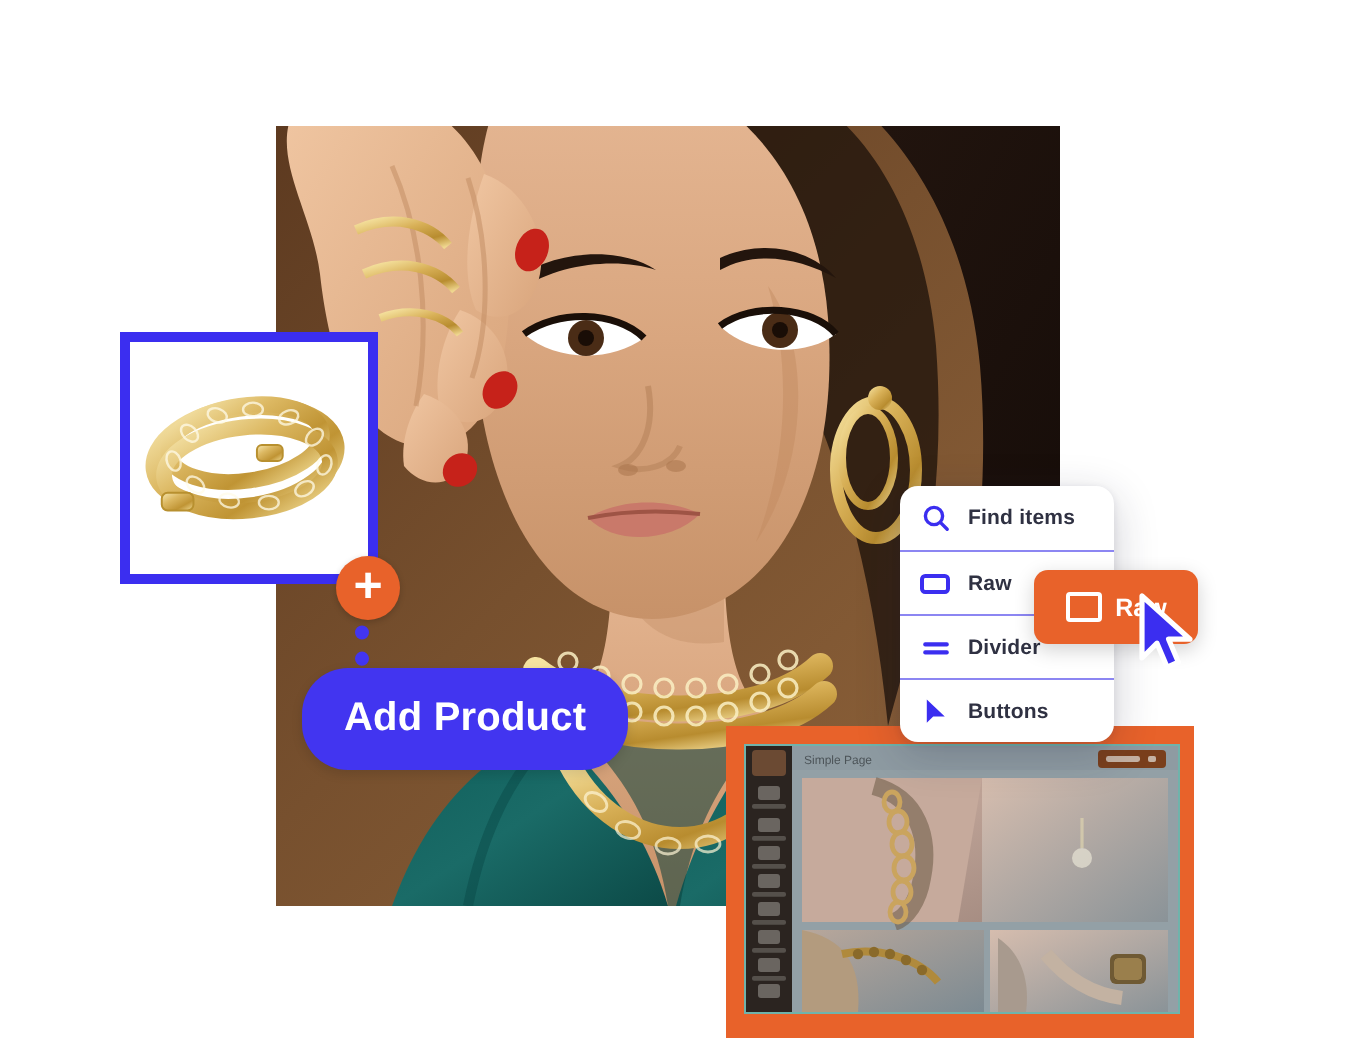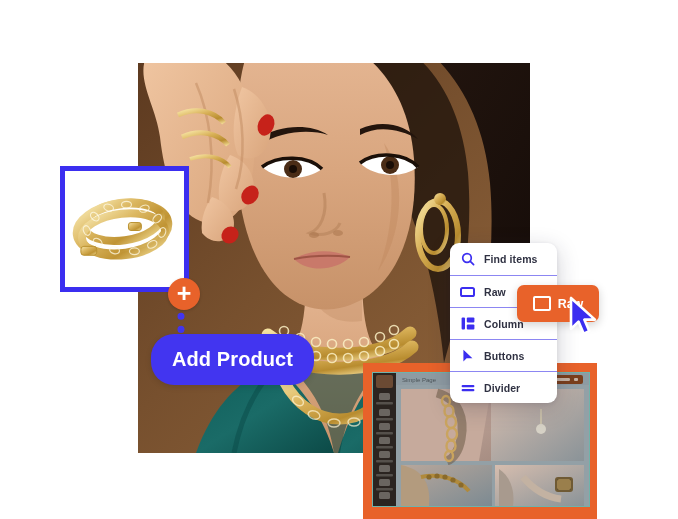--- a/index.html
+++ b/index.html
@@ -355,51 +355,41 @@
 
     <div class="menu-item">
       <span class="mi-icon">
         <svg width="15" height="12" viewBox="0 0 15 12" fill="none" xmlns="http://www.w3.org/2000/svg">
           <rect x="1" y="2" width="13" height="8" rx="1.6" stroke="#3b2ef0" stroke-width="2"></rect>
         </svg>
       </span>
       <span class="mi-label">Raw</span>
     </div>
 
-    <div class="menu-item">
-      <span class="mi-icon">
-        <svg width="14" height="13" viewBox="0 0 14 13" xmlns="http://www.w3.org/2000/svg">
-          <rect x="0.6" y="0.6" width="3.4" height="11.8" rx="1" fill="#3b2ef0"></rect>
-          <rect x="5.8" y="0.6" width="7.6" height="5" rx="1" fill="#3b2ef0"></rect>
-          <rect x="5.8" y="7.4" width="7.6" height="5" rx="1" fill="#3b2ef0"></rect>
-        </svg>
-      </span>
-      <span class="mi-label">Column</span>
-    </div>
-
-
-
-    <div class="menu-item">
-      <span class="mi-icon">
-        <svg width="12" height="14" viewBox="0 0 12 14" xmlns="http://www.w3.org/2000/svg">
-          <path d="M1.4 0.8 L1.4 12.4 L4.6 9.2 L10.4 9.2 Z" fill="#3b2ef0"></path>
-        </svg>
-      </span>
-      <span class="mi-label">Buttons</span>
-    </div>
+
+
 
     <div class="menu-item">
       <span class="mi-icon">
         <svg width="14" height="10" viewBox="0 0 14 10" xmlns="http://www.w3.org/2000/svg">
           <rect x="0.6" y="2.1" width="12.8" height="2.1" rx="1" fill="#3b2ef0"></rect>
           <rect x="0.6" y="6.1" width="12.8" height="2.1" rx="1" fill="#3b2ef0"></rect>
         </svg>
       </span>
       <span class="mi-label">Divider</span>
     </div>
+
+    <div class="menu-item">
+      <span class="mi-icon">
+        <svg width="12" height="14" viewBox="0 0 12 14" xmlns="http://www.w3.org/2000/svg">
+          <path d="M1.4 0.8 L1.4 12.4 L4.6 9.2 L10.4 9.2 Z" fill="#3b2ef0"></path>
+        </svg>
+      </span>
+      <span class="mi-label">Buttons</span>
+    </div>
   </div>
 
   <div class="drag-chip">
     <span class="dc-icon"></span>
     <span class="dc-label">Raw</span>
   </div>
 
   <div class="cursor">
     <svg width="34" height="44" viewBox="0 0 34 44" xmlns="http://www.w3.org/2000/svg">
       <path d="M3 2 L3 33 L10.5 25.6 L15.6 37.6 L21.2 35.1 L16.3 23.6 L27 23.6 Z" fill="#3b2ef0" stroke="#ffffff" stroke-width="2.6" stroke-linejoin="round"></path>

